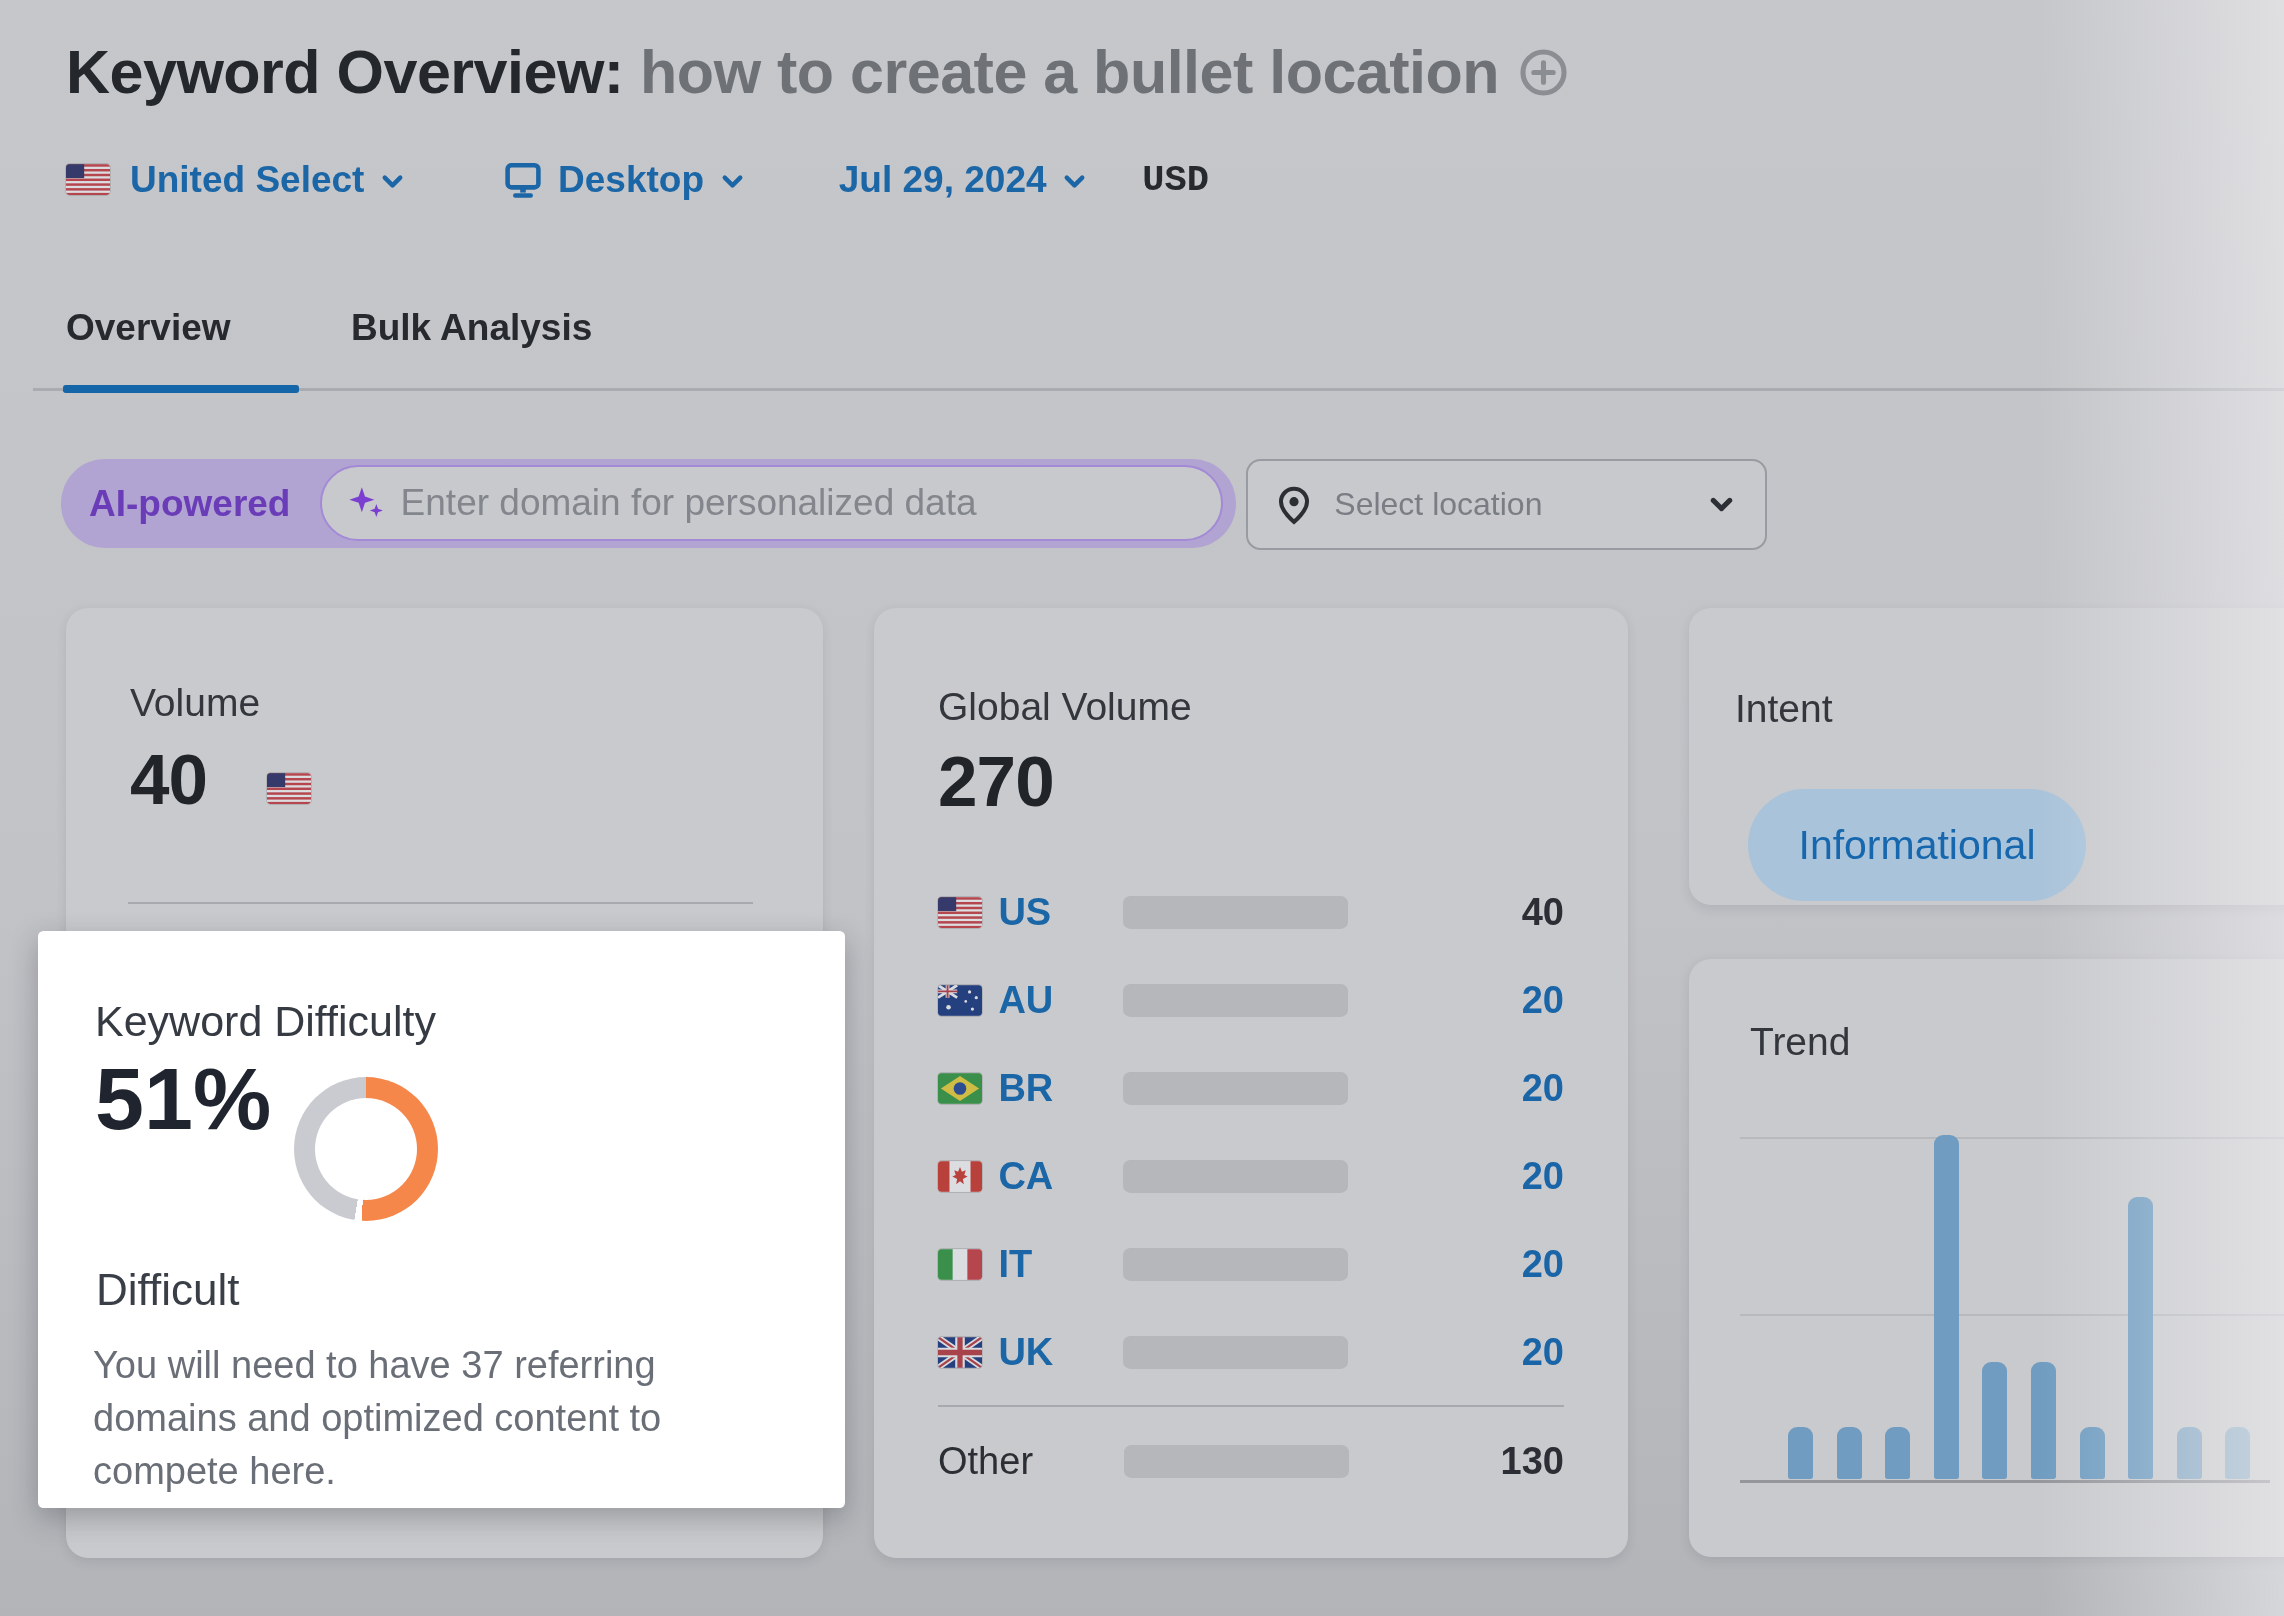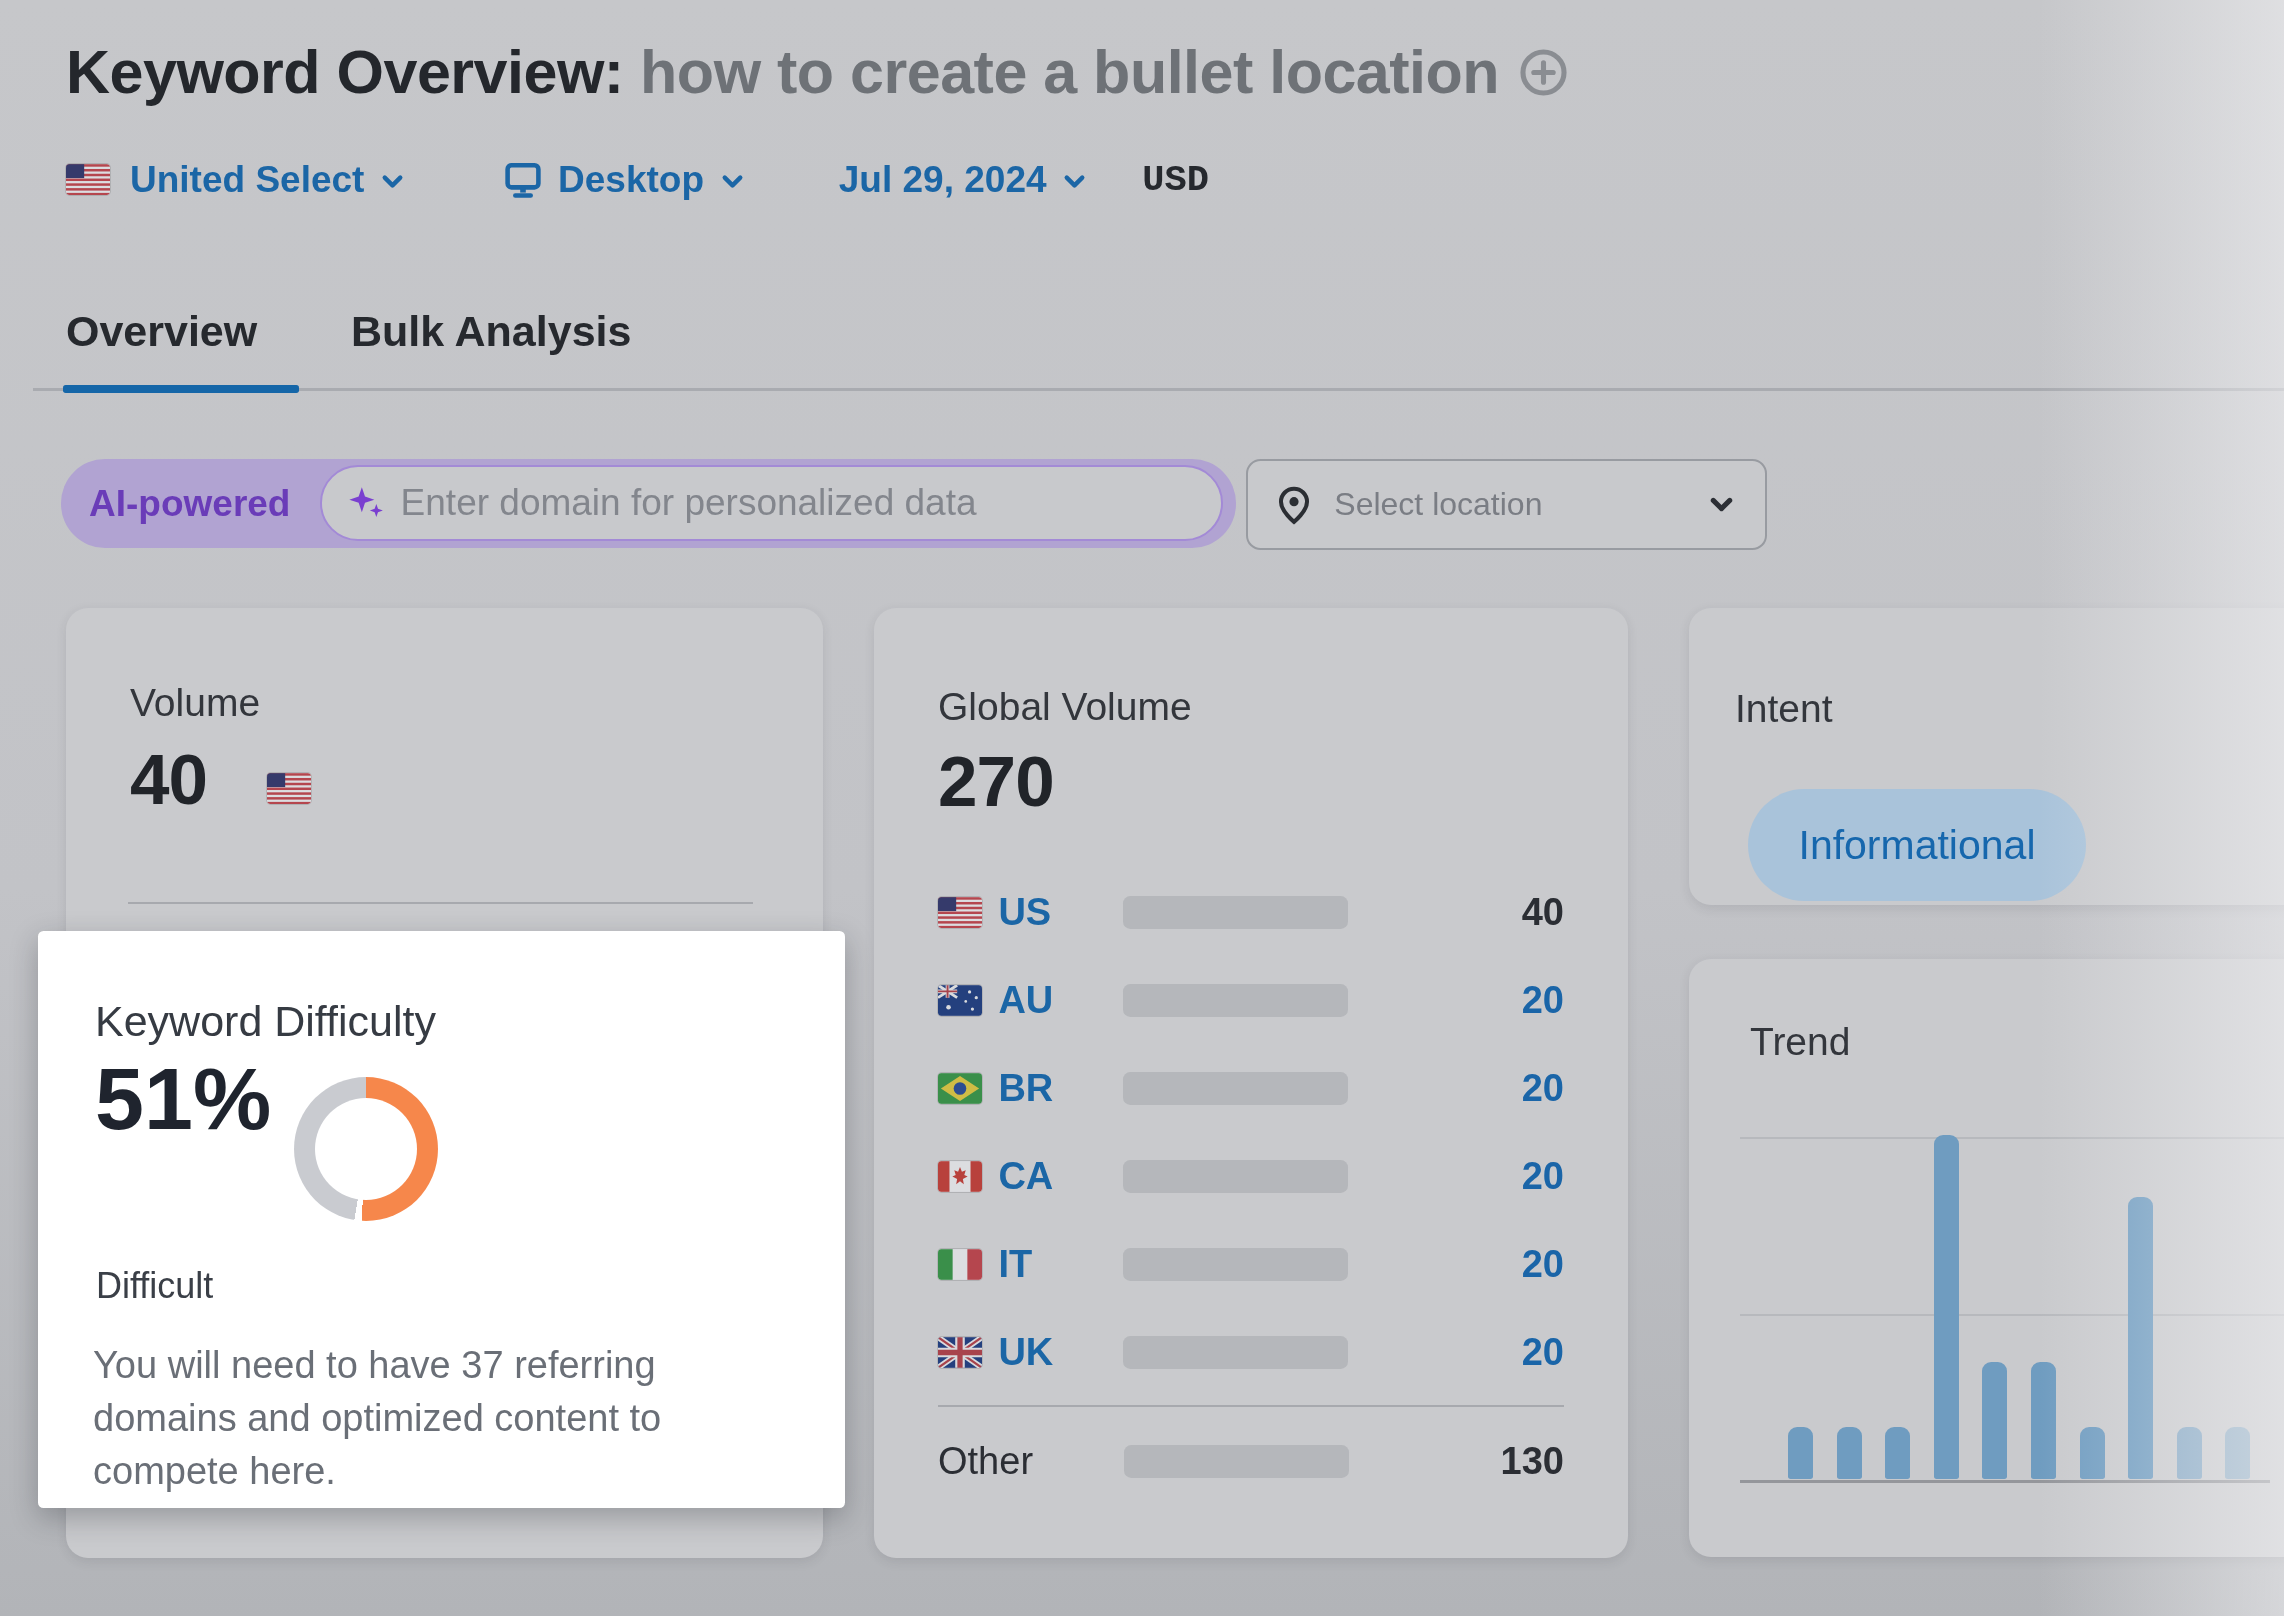--- a/index.html
+++ b/index.html
@@ -26,21 +26,21 @@
   .filters .flag{margin-right:20px;}
   .chev{width:31px;height:31px;margin-left:12.8px;}
   .chev svg{width:100%;height:100%;fill:none;stroke:#1b66a6;stroke-width:3.4;stroke-linecap:round;stroke-linejoin:round;}
   .device{margin-left:93px;}
   .monitor-icon{width:44px;height:42px;margin-right:12.8px;}
   .monitor-icon svg{width:100%;height:100%;}
   .date{margin-left:91px;}
   .currency{margin-left:52px;font-size:37px;font-weight:700;color:#26292e;font-family:Liberation Mono, monospace;}
 
   
-  .tab{position:absolute;top:307px;font-size:43px;font-weight:600;color:#26292e;cursor:pointer;white-space:nowrap;}
+  .tab{position:absolute;top:307px;font-size:37px;font-weight:600;color:#26292e;cursor:pointer;white-space:nowrap;}
   .tab.overview{left:66px;}
   .tab.bulk{left:351px;}
   .tabs-line{position:absolute;left:33px;top:388px;width:2251px;height:2.7px;background:#a9abb0;}
   .tabs-active-bar{position:absolute;left:63px;top:385px;width:236px;height:8.2px;border-radius:2.7px;background:#1566a8;}
 
   
   .ai-pill{position:absolute;left:61px;top:459px;width:1175px;height:89px;border-radius:44px;background:#b1a3d2;}
   .ai-label{position:absolute;left:28px;top:0;height:89px;display:flex;align-items:center;
     font-size:37px;font-weight:700;color:#6a3cb8;}
   .ai-input-wrap{position:absolute;left:259px;top:6.4px;width:903px;height:76px;border-radius:38px;
@@ -69,21 +69,21 @@
   .vol-flag{position:absolute;left:201px;top:165px;width:44px;height:31px;}
   .vol-divider{position:absolute;left:62px;top:294px;width:625px;height:1.8px;background:#a7a9ae;}
 
   
   .kd-card{position:absolute;left:38px;top:931px;width:807px;height:577px;background:#ffffff;
     border-radius:5.5px;box-shadow:0 9.1px 27.4px rgba(25,28,36,.28);}
   .kd-title{position:absolute;left:57px;top:66px;font-size:43px;font-weight:400;color:#363b43;}
   .kd-percent{position:absolute;left:57px;top:117px;font-size:88px;font-weight:700;color:#1f242e;}
   .kd-donut{position:absolute;left:256px;top:146px;width:144px;height:144px;border-radius:50%;}
   .kd-donut::after{content:"";position:absolute;left:21px;top:21px;width:102px;height:102px;border-radius:50%;background:#fff;}
-  .kd-level{position:absolute;left:58px;top:334px;font-size:36px;color:#3a3f47;}
+  .kd-level{position:absolute;left:58px;top:334px;font-size:44px;color:#3a3f47;}
   .kd-desc{position:absolute;left:55px;top:408px;width:685px;font-size:38px;line-height:53px;color:#6a6f77;}
 
   .card.global{left:874px;top:608px;width:754px;height:950px;}
   .card.global .card-title{left:64px;top:77px;}
   .card.global .big-num{left:64px;top:133px;}
   .gv-rows{position:absolute;left:64px;top:260px;width:626px;}
   .gv-row{position:relative;height:88px;display:flex;align-items:center;}
   .gv-row .flag{flex:none;}
   .gv-code{margin-left:16.4px;width:102px;font-size:38px;font-weight:600;color:#1b66a6;cursor:pointer;}
   .gv-code.dark{color:#2b2e34;cursor:default;font-weight:400;}

